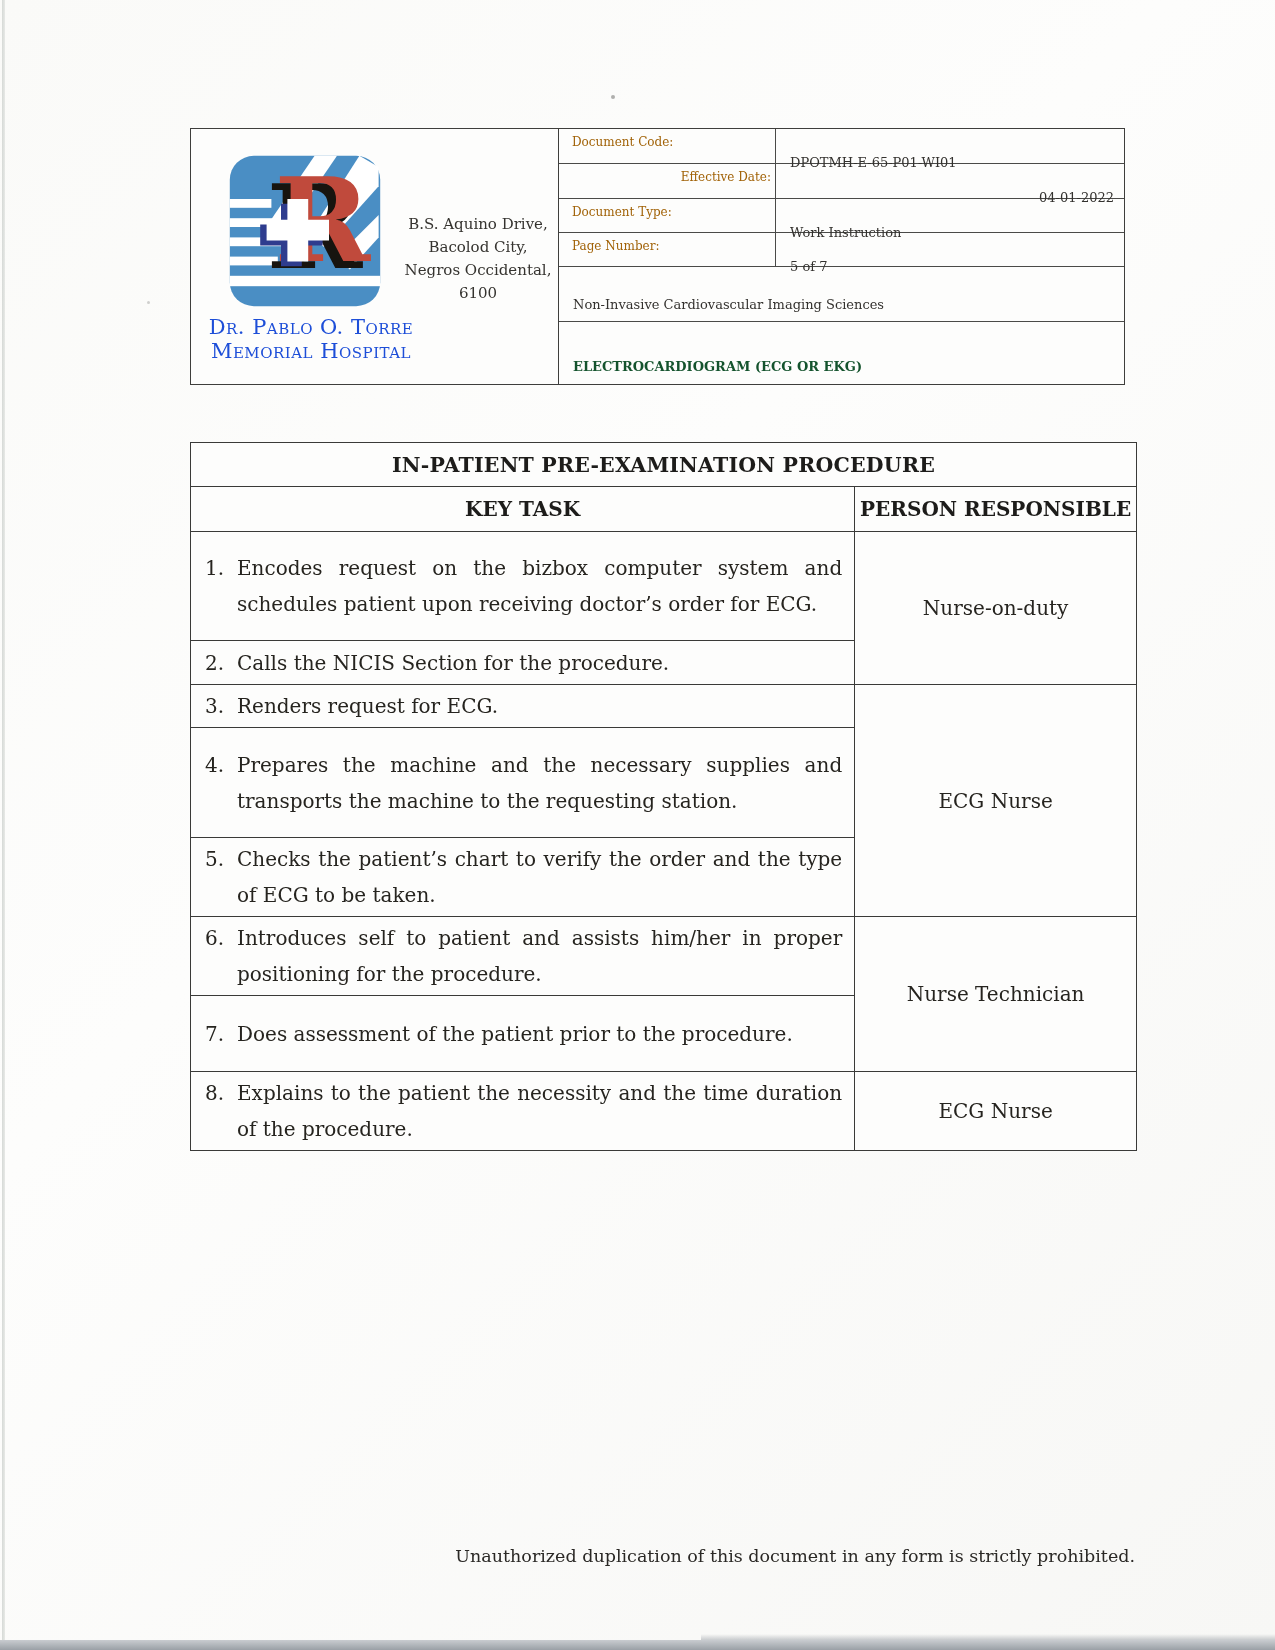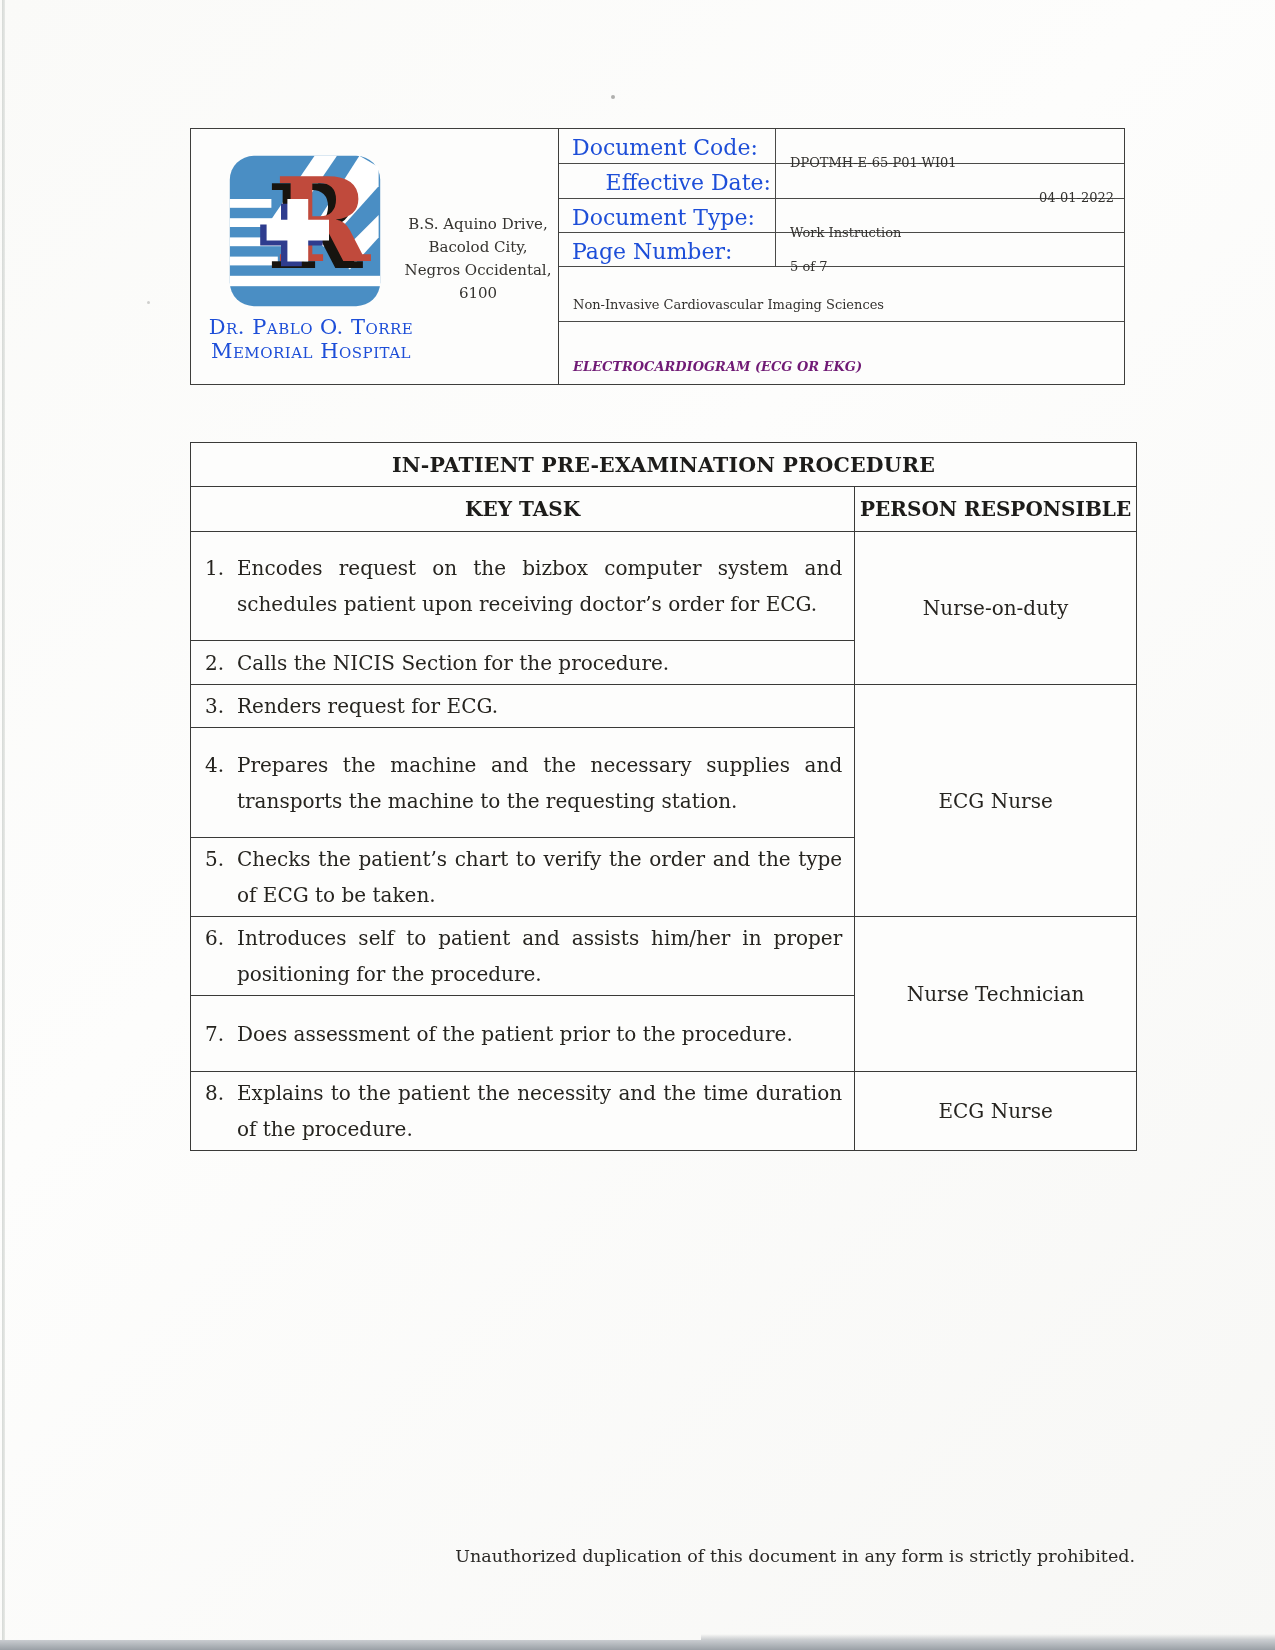--- a/index.html
+++ b/index.html
@@ -46,29 +46,29 @@
   }
   .hospital-address {
     position: absolute; left: 212px; top: 84px; width: 150px;
     text-align: center; font-size: 15px; line-height: 23px; color: #35332f;
   }
   .meta-fields { flex: 1; display: flex; flex-direction: column; }
   .meta-row { display: flex; border-bottom: 1.2px solid #4a4a48; }
   .meta-row:last-child { border-bottom: none; }
   .meta-row .label {
     width: 217px; border-right: 1.2px solid #4a4a48;
-    padding: 6px 4px 0 13px; font-size: 22px; color: #1d4ed8;
+    padding: 6px 4px 0 13px; font-size: 12px; color: #a16207;
   }
   .meta-row .value { flex: 1; padding: 6px 10px 0 14px; font-size: 13px; color: #33312e; margin-top: 20px; }
   .meta-row.r1 { height: 35px; } .meta-row.r2 { height: 35px; text-align: right; }
   .meta-row.r3 { height: 34px; } .meta-row.r4 { height: 34px; }
   .meta-row.r5 { height: 56px; } .meta-row.r6 { height: 63px; }
   .meta-row.r5 .value { line-height: 24px; }
   .meta-row.r6 .label, .meta-row.r6 .value { padding-top: 12px; }
-  .meta-row.r6 .value { font-weight: bold; line-height: 25px; color: #701a75; font-style: italic; }
+  .meta-row.r6 .value { font-weight: bold; line-height: 25px; color: #14532d; }
 
   
   table.procedure {
     position: absolute; left: 190px; top: 442px; width: 947px;
     border-collapse: collapse; background: #fdfdfc;
   }
   table.procedure td, table.procedure th { border: 1.5px solid #3a3a38; }
   td.tbl-title {
     height: 44px; text-align: center; font-weight: bold;
     font-size: 20.5px; letter-spacing: .2px; color: #1d1c1a;

